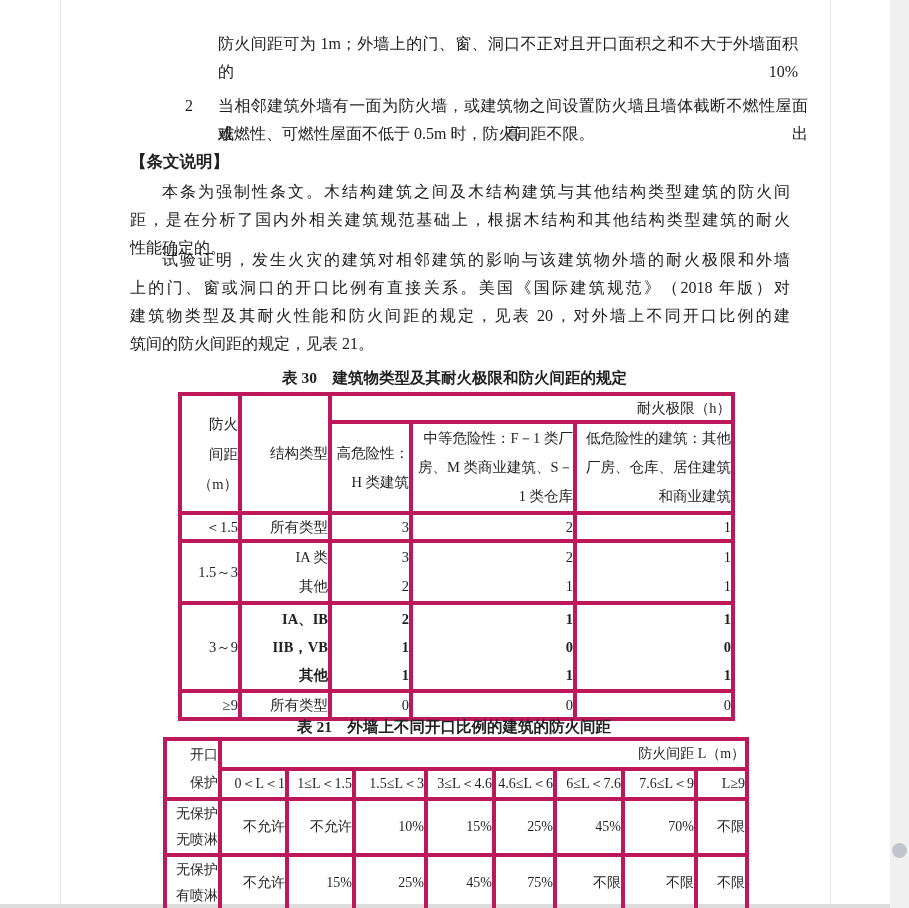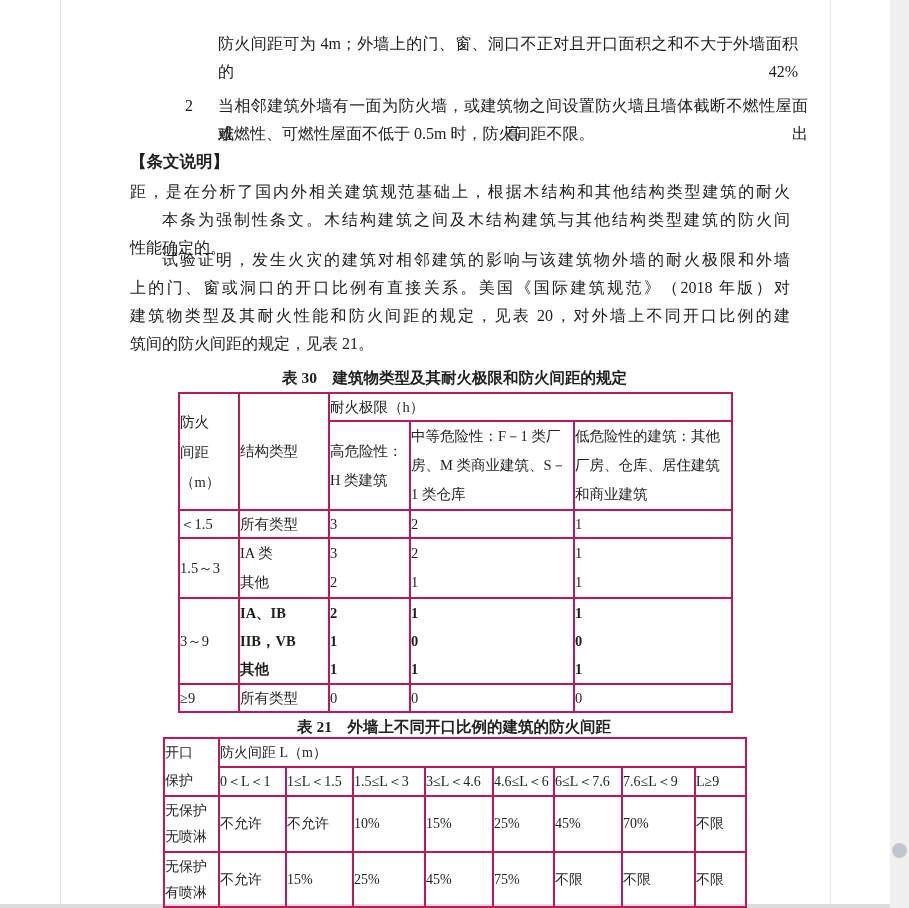--- a/index.html
+++ b/index.html
@@ -17,54 +17,54 @@
   .blk .tline{position:relative;white-space:normal;}
   .blk{position:absolute;}
   .j{text-align:justify;text-align-last:justify;}
   .indent{padding-left:32px;}
   .sec-head{position:absolute;font-weight:bold;font-size:16.5px;height:28px;line-height:28px;}
   .list-num{position:absolute;font-size:16px;height:28px;line-height:28px;}
 
   
   .tbl-title{position:absolute;font-weight:bold;font-size:15.5px;text-align:center;height:24px;line-height:24px;}
   table.doc{border-collapse:collapse;table-layout:fixed;position:absolute;font-size:14.5px;color:#1f1f1f;}
-  table.doc td{border:2px solid #be185d;text-align:left;vertical-align:middle;padding:0;overflow:hidden;}
+  table.doc td{border:4px solid #be185d;text-align:right;vertical-align:middle;padding:0;overflow:hidden;}
   table.doc .lh29 div{line-height:29px;}
   table.doc .lh28 div{line-height:28px;font-weight:bold;}
   .subhead{line-height:29px;padding:0 4px;}
   .corner div{line-height:28px;}
   .rowlabel div{line-height:26px;}
   .left-pad{text-align:left;padding-left:10px;}
 </style>
 </head>
 <body>
 
 <div id="stage">
 
   <div class="vline" style="left:60px;"></div>
   <div class="vline" style="left:830px;"></div>
   <div class="bottom-band"></div>
   <div class="scroll-track"></div>
   <div class="scroll-dot"></div>
 
   <div class="blk" style="left:218px;top:30px;width:580px;">
-    <div class="tline j">防火间距可为 4m；外墙上的门、窗、洞口不正对且开口面积之和不大于外墙面积的 42%</div>
+    <div class="tline j">防火间距可为 1m；外墙上的门、窗、洞口不正对且开口面积之和不大于外墙面积的 10%</div>
   </div>
 
   <div class="list-num" style="left:185px;top:92px;">2</div>
   <div class="blk" style="left:218px;top:92px;width:590px;">
     <div class="tline j">当相邻建筑外墙有一面为防火墙，或建筑物之间设置防火墙且墙体截断不燃性屋面或高出</div>
     <div class="tline">难燃性、可燃性屋面不低于 0.5m 时，防火间距不限。</div>
   </div>
 
   <div class="sec-head" style="left:130px;top:148px;">【条文说明】</div>
 
   <div class="blk" style="left:130px;top:178px;width:660px;">
+    <div class="tline j indent">本条为强制性条文。木结构建筑之间及木结构建筑与其他结构类型建筑的防火间</div>
     <div class="tline j">距，是在分析了国内外相关建筑规范基础上，根据木结构和其他结构类型建筑的耐火</div>
-    <div class="tline j indent">本条为强制性条文。木结构建筑之间及木结构建筑与其他结构类型建筑的防火间</div>
     <div class="tline">性能确定的。</div>
   </div>
 
   <div class="blk" style="left:130px;top:246px;width:660px;">
     <div class="tline j indent">试验证明，发生火灾的建筑对相邻建筑的影响与该建筑物外墙的耐火极限和外墙</div>
     <div class="tline j">上的门、窗或洞口的开口比例有直接关系。美国《国际建筑规范》（2018 年版）对</div>
     <div class="tline j">建筑物类型及其耐火性能和防火间距的规定，见表 20，对外墙上不同开口比例的建</div>
     <div class="tline">筑间的防火间距的规定，见表 21。</div>
   </div>
 

